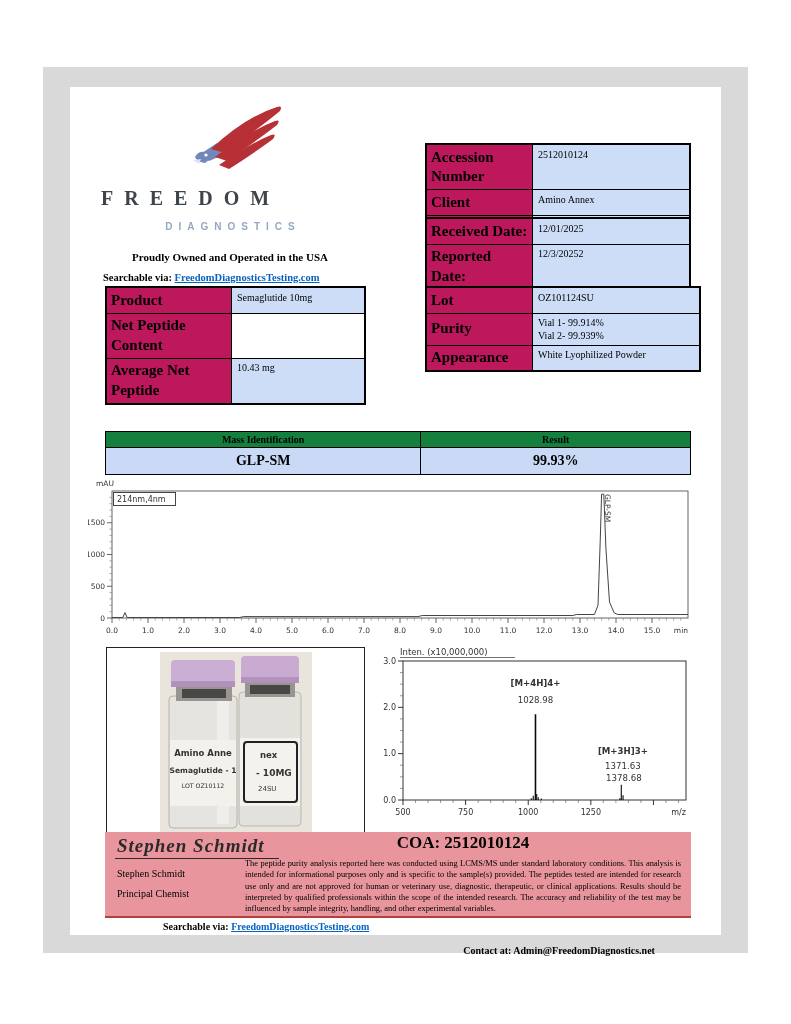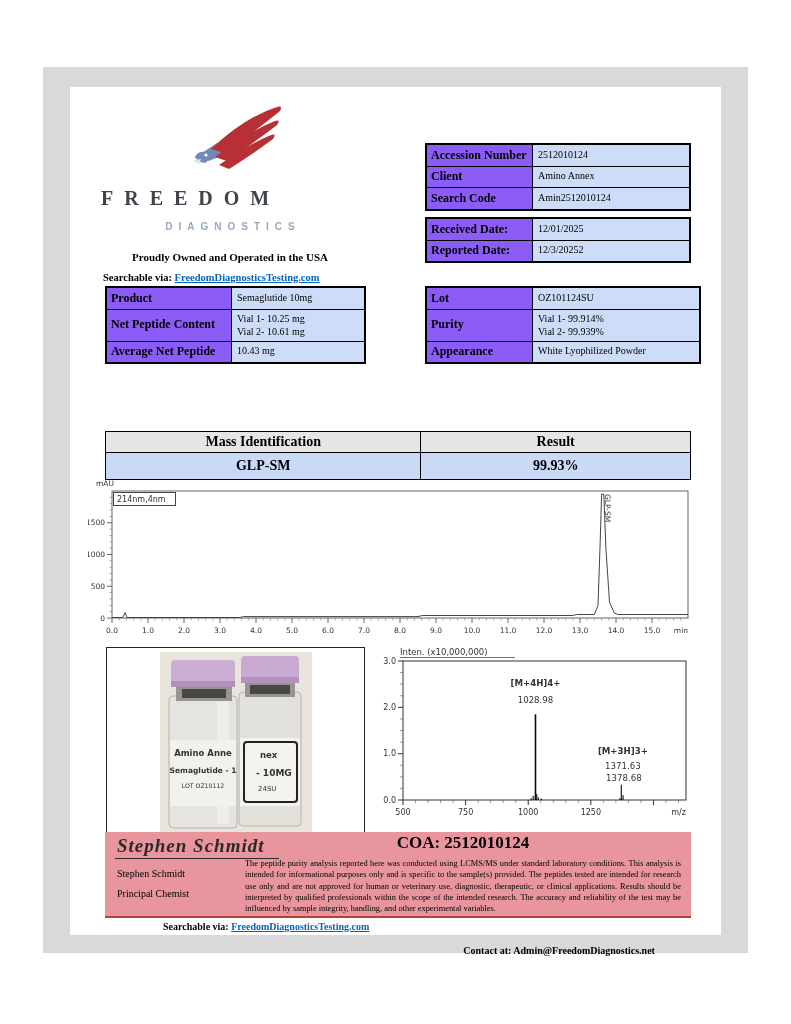--- a/index.html
+++ b/index.html
@@ -22,41 +22,41 @@
   .searchable { position:absolute; left:33px; top:185px; font-size:10.5px; font-weight:bold; }
   a.link { color:#0563c1; text-decoration:underline; font-weight:bold; cursor:pointer; }
 
   .coa-title { position:absolute; left:355px; top:12px; width:280px; text-align:center;
                font-size:23px; font-weight:bold;margin-top:44px; }
 
   
   .kv-table { position:absolute; border:2px solid #000; background:#000; }
   .kv-row { display:grid; background:#fff; border-top:1px solid #000; }
   .kv-row:first-child { border-top:none; }
-  .kv-label { background:#8b5cf6; font-weight:bold; font-size:12px; padding:2.5px 4px;
+  .kv-label { background:#be185d; font-weight:bold; font-size:15px; padding:2.5px 4px;
               border-right:1px solid #000; line-height:1.3; }
   .kv-value { background:#cdddf7; font-size:10px; padding:2.5px 5px; white-space:pre-line;
               line-height:1.3; }
   .cols-a { grid-template-columns:106px 1fr; }
   .cols-b { grid-template-columns:125px 1fr; }
 
   #accession-table { left:355px; top:56px;  width:266px; }
   #dates-table     { left:355px; top:130px; width:266px; }
   #product-table   { left:35px;  top:199px; width:261px; }
   #lot-table       { left:355px; top:199px; width:276px; }
 
   
   .banner { position:absolute; left:35px; top:288px; width:586px; height:34px;
             background:#e8939b; border:2px solid #8f4046; display:flex; align-items:center;
             justify-content:center; font-size:11px; font-weight:bold; text-align:center; }
 
   
   .mass-table { position:absolute; left:35px; top:344px; width:586px; border:1.5px solid #000; }
   .mass-head { display:grid; grid-template-columns:54% 46%; }
-  .mass-head > div { background:#e5e5e5; font-size:14px; font-weight:bold; text-align:center;
+  .mass-head > div { background:#15803d; font-size:10px; font-weight:bold; text-align:center;
                      padding:2px 0; border-right:1px solid #000; }
   .mass-head > div:last-child { border-right:none; }
   .mass-row { display:grid; grid-template-columns:54% 46%; border-top:1px solid #000; }
   .mass-row > div { background:#c9d9f6; font-size:14px; font-weight:bold; text-align:center;
                     padding:5px 0; border-right:1px solid #000; }
   .mass-row > div:last-child { border-right:none; }
 
   
   .chrom-svg { position:absolute; left:18px; top:391px; width:612px; height:164px; }
   .ms-svg    { position:absolute; left:313px; top:556px; width:322px; height:186px; }
@@ -134,22 +134,20 @@
       </div>
     </div>
 
     <div class="kv-table" id="product-table">
       <div class="kv-row cols-b">
         <div class="kv-label">Product</div>
         <div class="kv-value">Semaglutide 10mg</div>
       </div>
       <div class="kv-row cols-b">
         <div class="kv-label" style="display:flex;align-items:center;">Net Peptide Content</div>
-        <div class="kv-value">Vial 1- 10.25 mg
-Vial 2- 10.61 mg</div>
       </div>
       <div class="kv-row cols-b">
         <div class="kv-label">Average Net Peptide</div>
         <div class="kv-value">10.43 mg</div>
       </div>
     </div>
 
     <div class="kv-table" id="lot-table">
       <div class="kv-row cols-a">
         <div class="kv-label">Lot</div>

